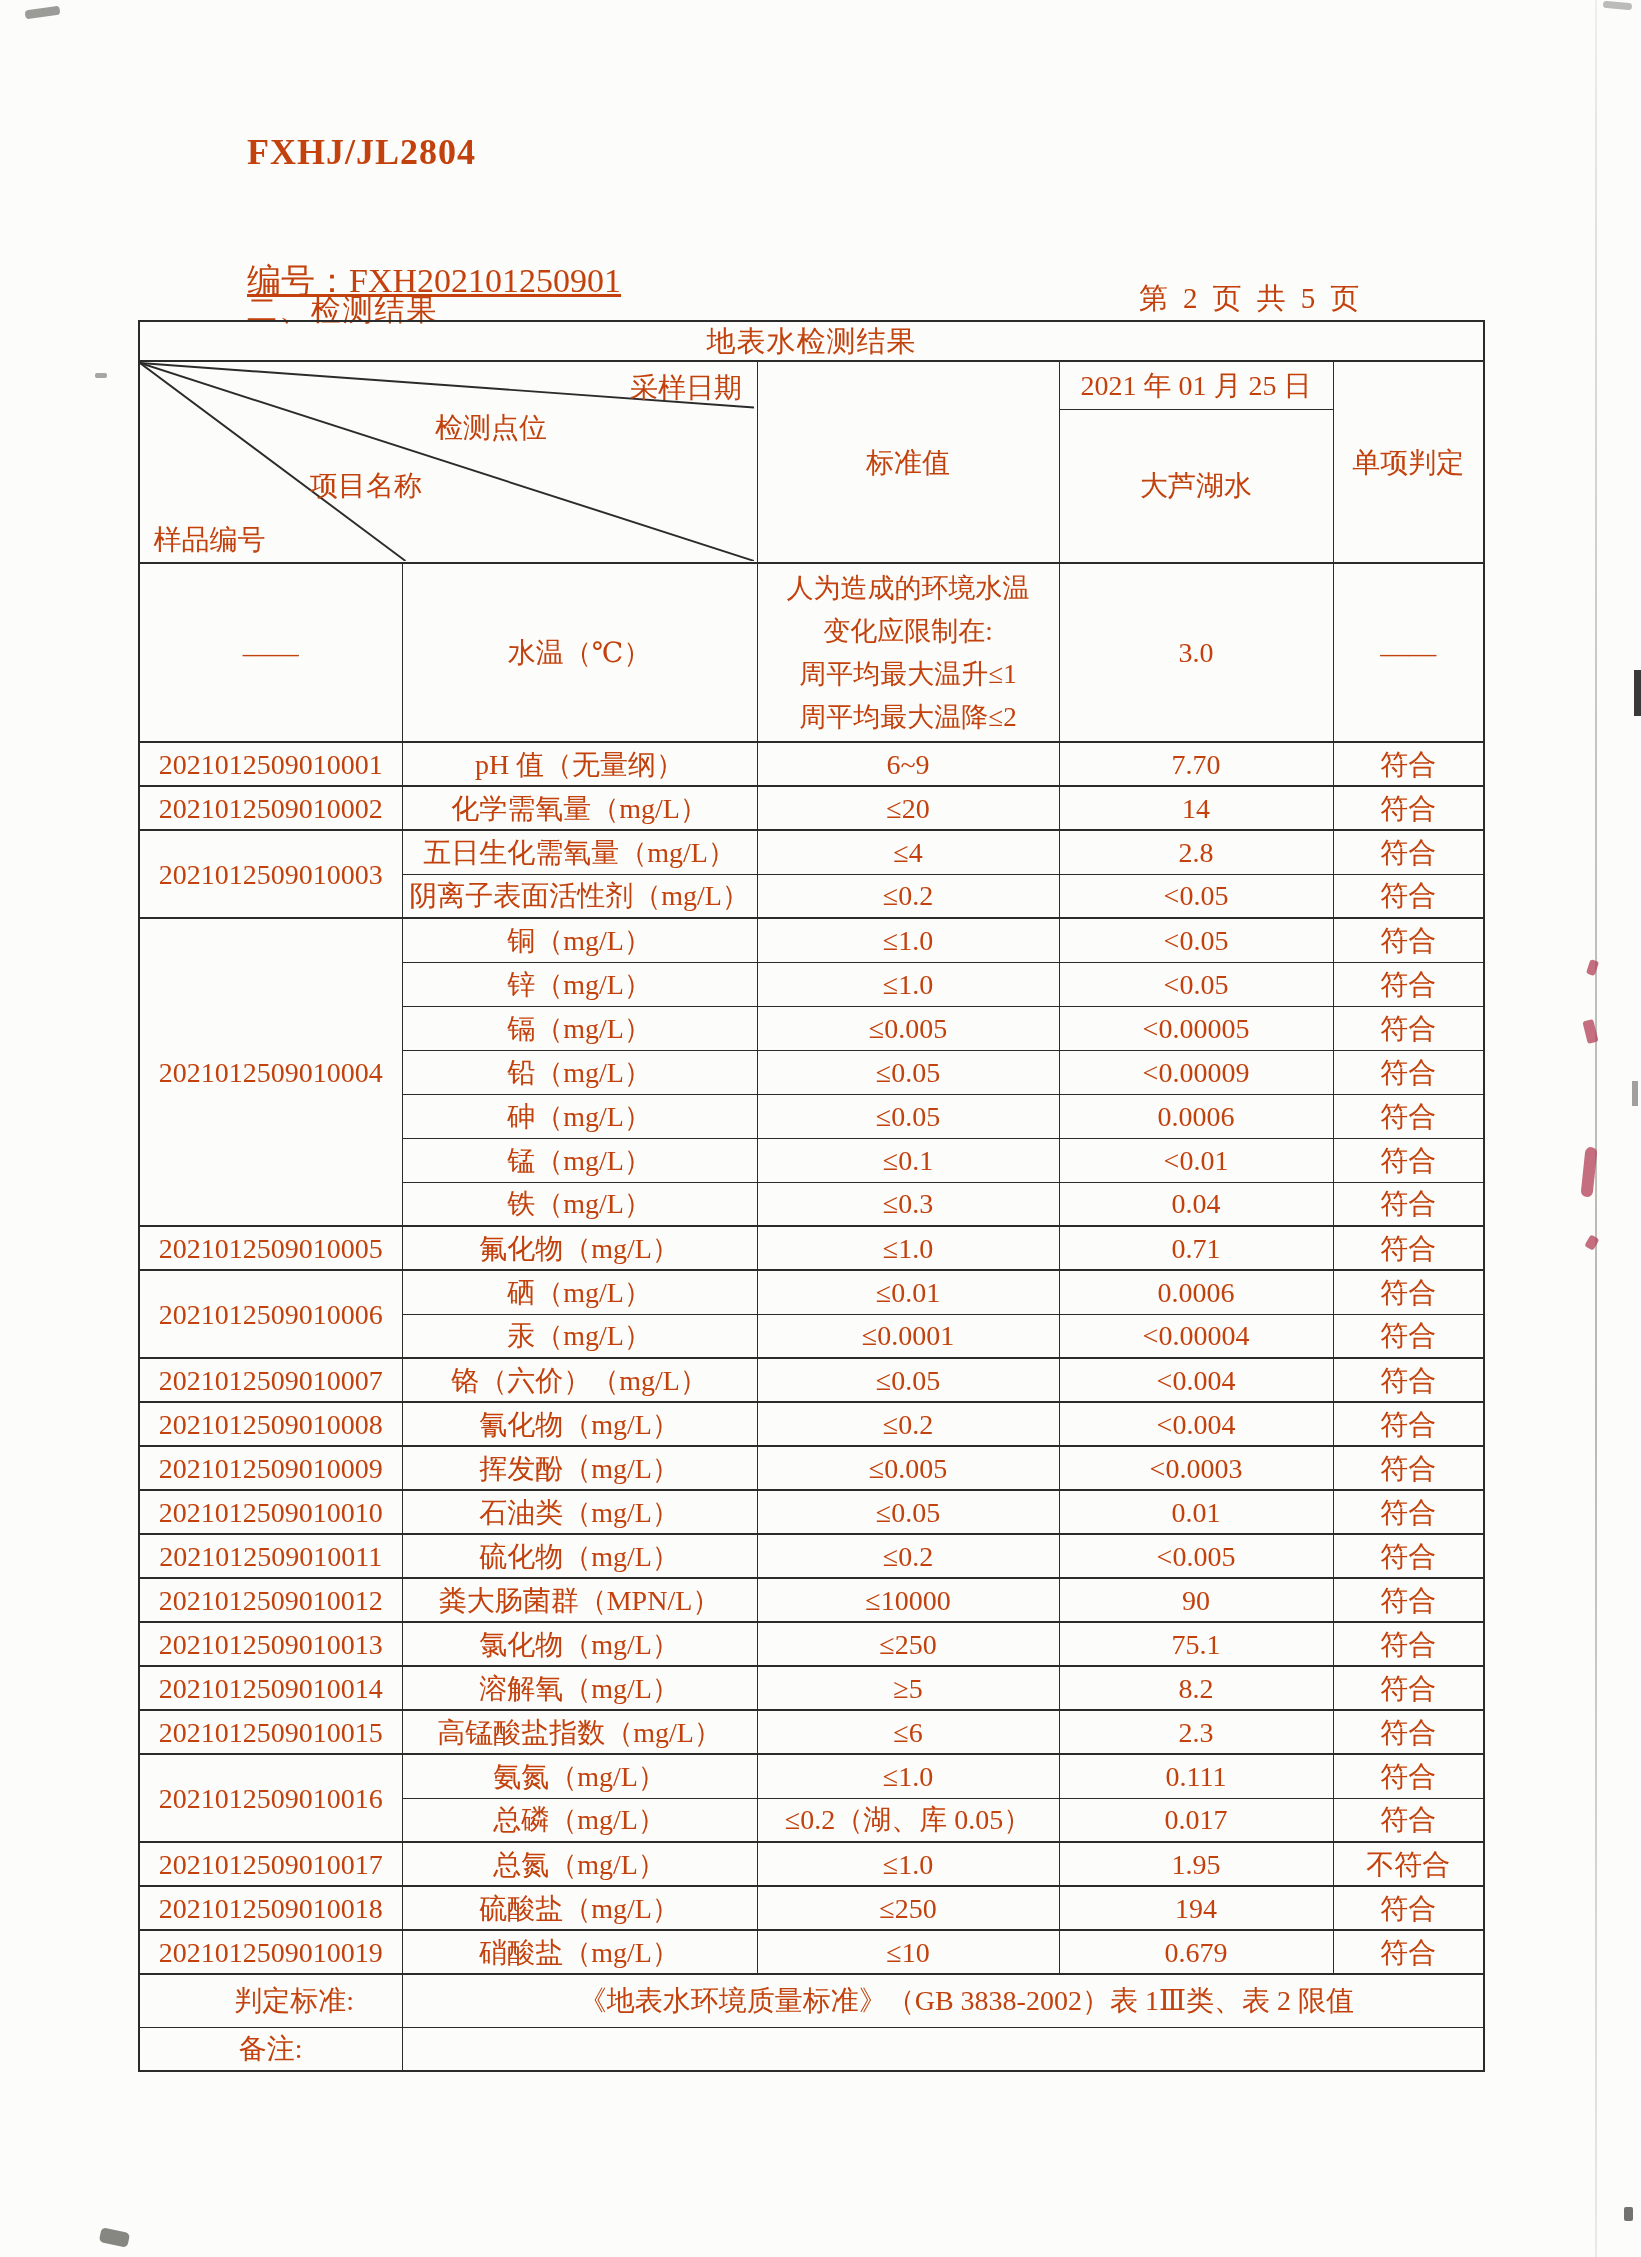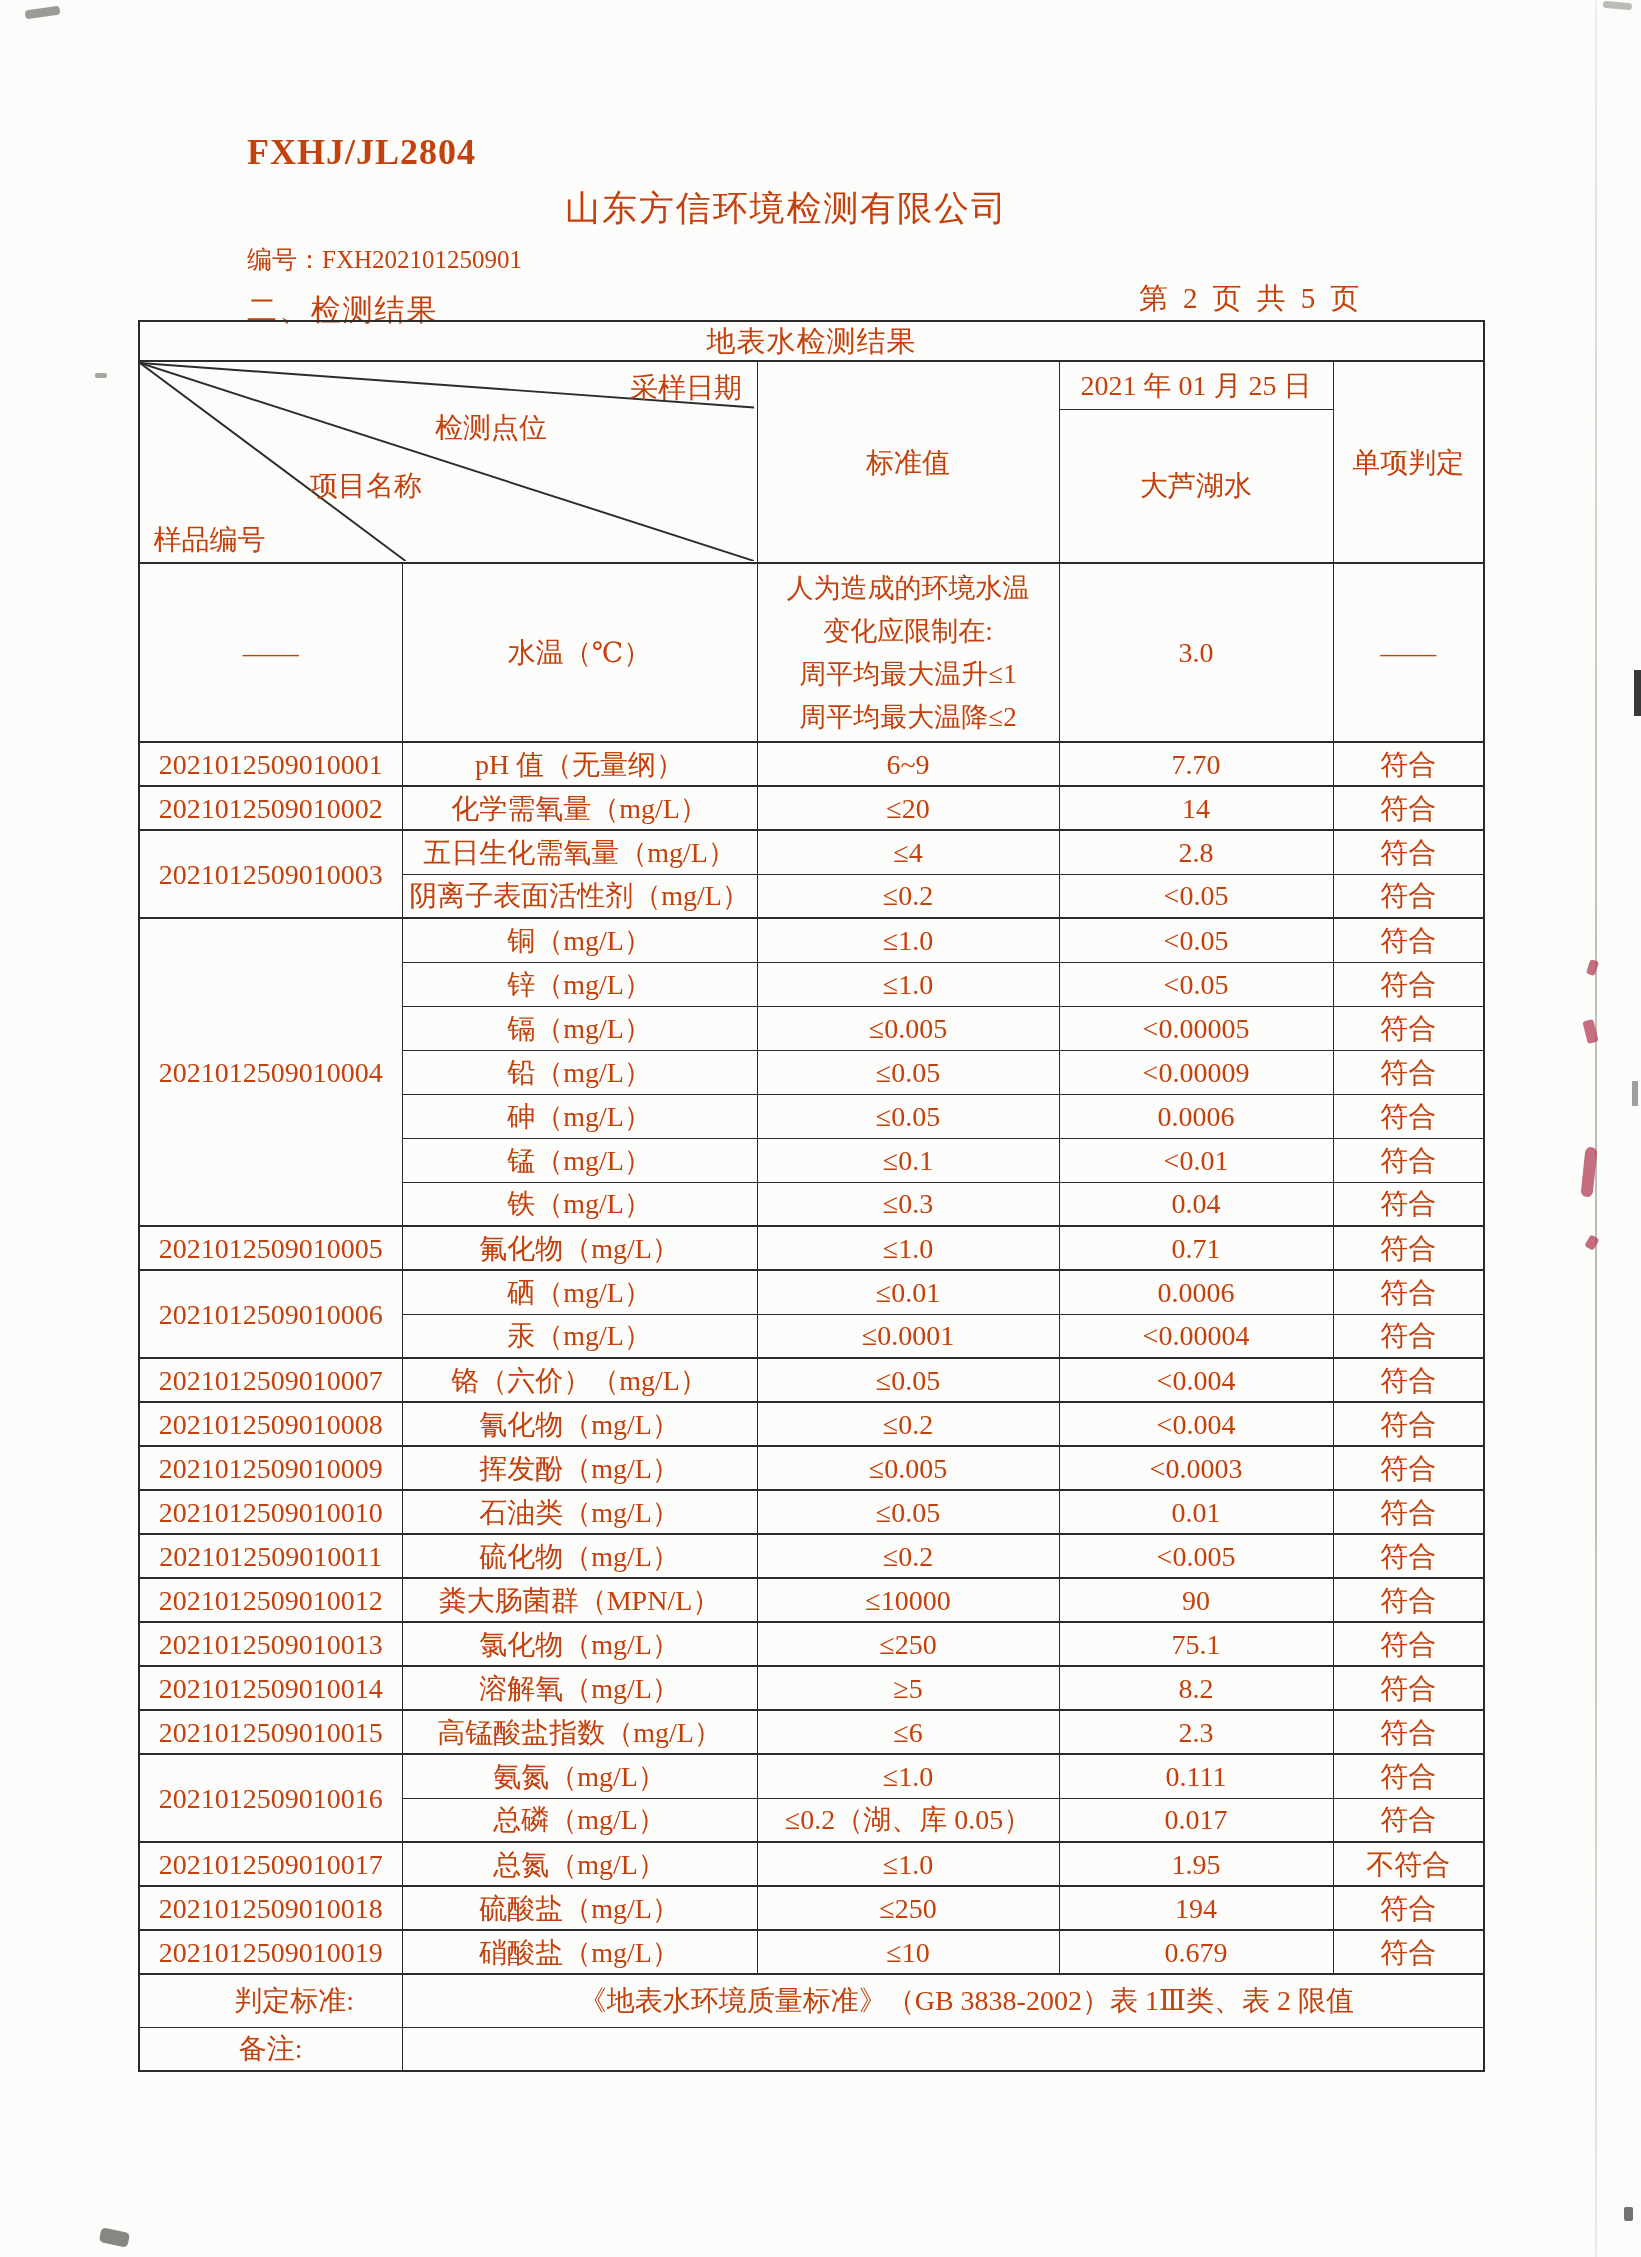--- a/index.html
+++ b/index.html
@@ -2,21 +2,21 @@
 <html><head>
 <meta charset="utf-8">
 <style>
   html,body{margin:0;padding:0;background:#e8e8e6;}
   .page{position:relative;width:1641px;height:2257px;background:#fcfcfa;overflow:hidden;
         font-family:"Liberation Serif","DejaVu Serif",serif;color:#c2410c;}
   .abs{position:absolute;}
   
   .form-code{left:247px;top:131px;font-size:36px;font-weight:bold;letter-spacing:1px;}
   .company{left:0;right:68px;top:185px;text-align:center;font-size:35px;letter-spacing:1.9px;}
-  .report-no{left:247px;top:243px;font-size:25px;}
+  .report-no{left:247px;top:258px;font-size:34px;text-decoration:underline;}
   .page-indicator{left:1139px;top:241px;font-size:29px;letter-spacing:3.9px;margin-top:38px;}
   .section-title{left:247px;top:290px;font-size:30px;letter-spacing:1.9px;}
   
   table.report{position:absolute;left:138px;top:320px;width:1345px;border-collapse:collapse;
         table-layout:fixed;border:2.9px solid #2b2b2b;}
   table.report td{border:1.9px solid #2b2b2b;text-align:center;vertical-align:middle;
         padding:0;font-size:28px;line-height:1.25;overflow:hidden;}
   tr.title-row{height:40px;}
   tr.title-row td{font-size:29px;letter-spacing:1px;border-bottom:2.9px solid #2b2b2b;}
   tr.header-row1{height:48px;margin-top:12px;}
@@ -52,21 +52,20 @@
   .sp-tr{left:1603px;top:1.9px;width:29px;height:6.8px;opacity:.3;transform:rotate(5deg);border-radius:3.9px;}
   .sp-bl{left:100px;top:2230px;width:29px;height:14.5px;opacity:.55;border-radius:4.8px;transform:rotate(12deg);}
   .sp-left{left:95px;top:373px;width:11.6px;height:4.8px;opacity:.4;border-radius:1.9px;}
 </style>
 </head>
 <body>
 
 <div class="page">
 
   <div class="abs form-code">FXHJ/JL2804</div>
-  <div class="abs company">山东方信环境检测有限公司</div>
   <div class="abs report-no">
     <span>编号：</span><span>FXH202101250901</span>
   </div>
   <div class="abs page-indicator">第 2 页 共 5 页</div>
   <div class="abs section-title">二、检测结果</div>
 
   <table class="report">
     <colgroup>
       <col style="width:263px">
         <col style="width:355px">

